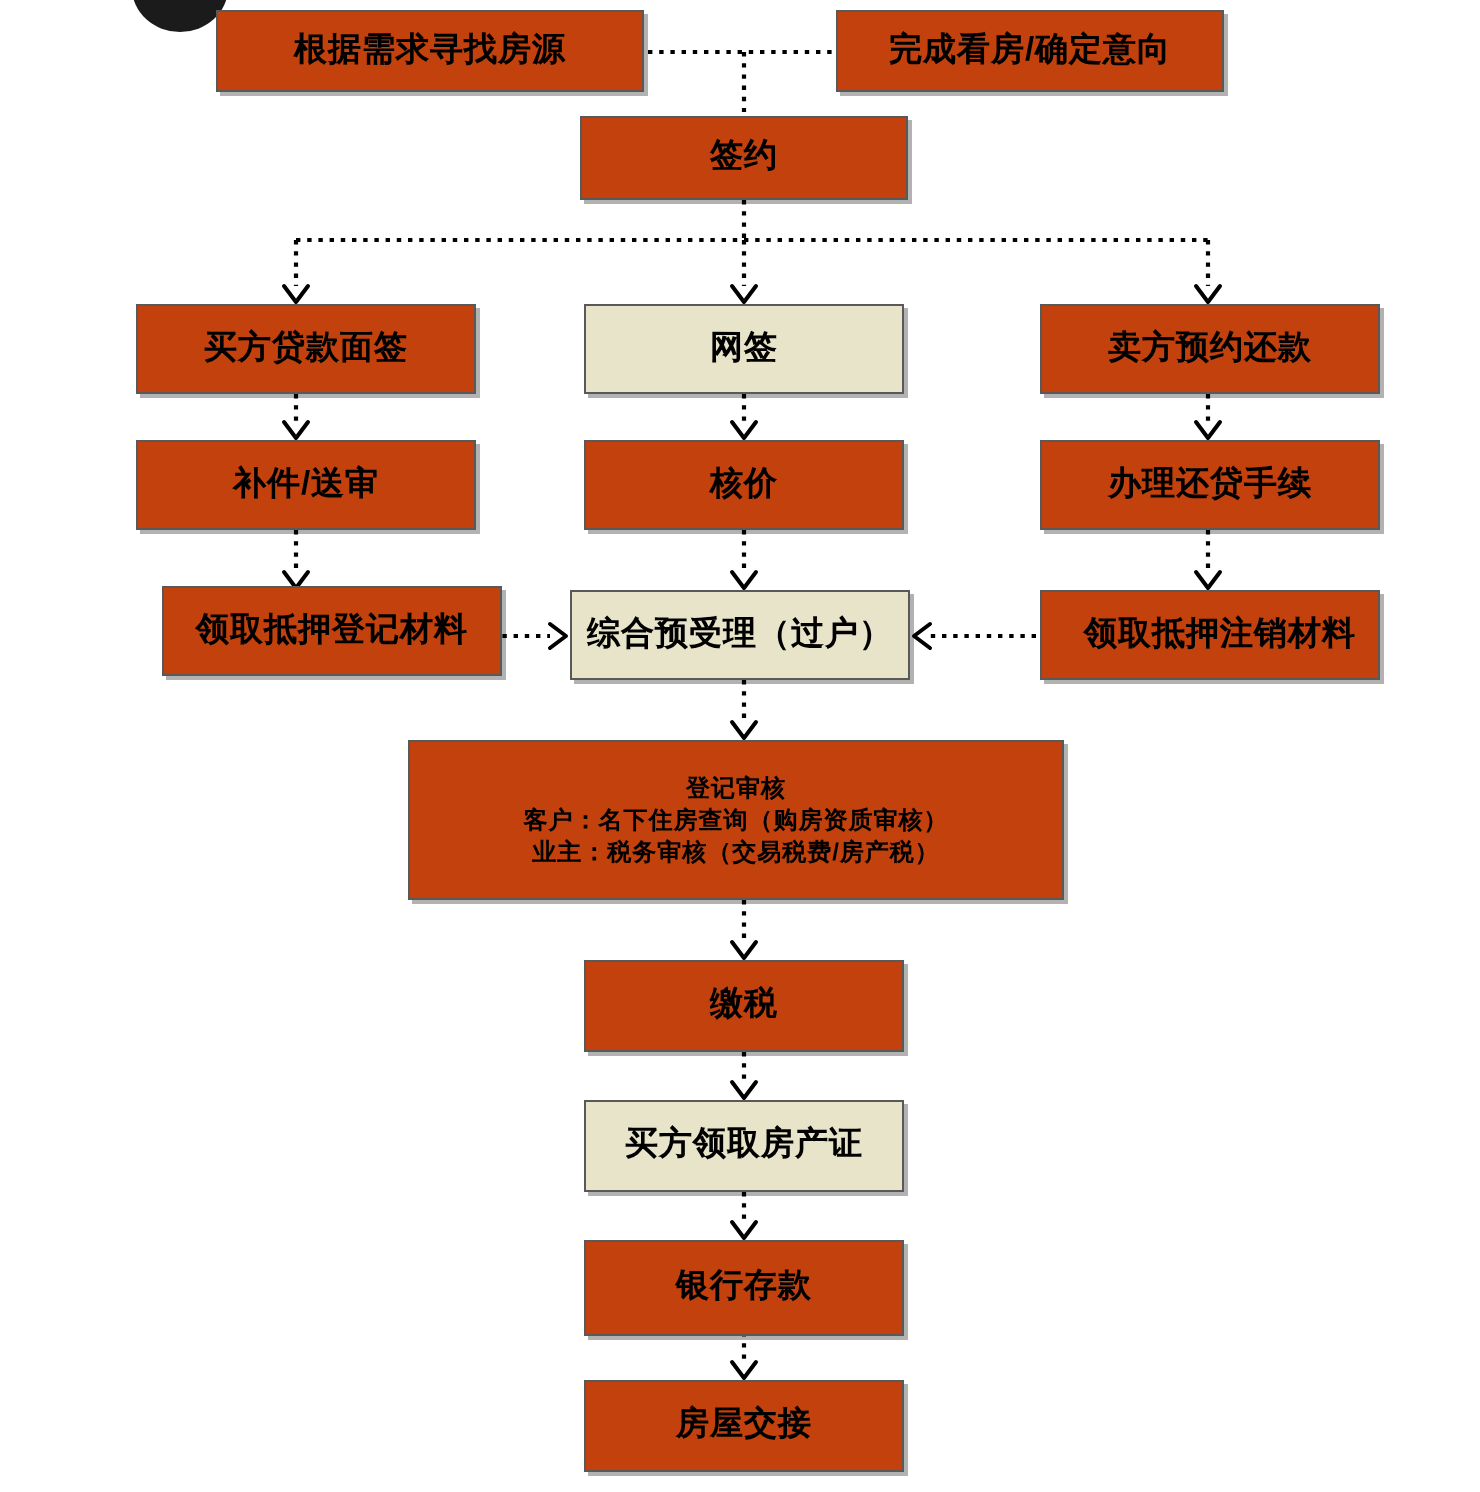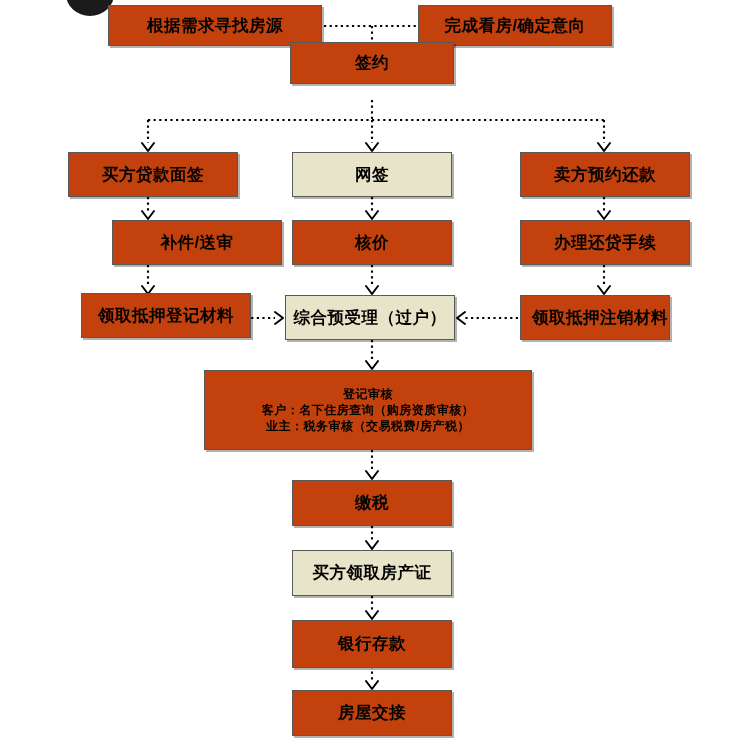--- a/index.html
+++ b/index.html
@@ -140,48 +140,48 @@
       <path d="M366,681 L372,689 L378,681"></path>
     </g>
   </svg>
 
   <div class="node" style="left: 108px; top: 5px; width: 214px; height: 41px;">
       <span>根据需求寻找房源</span>
     </div>
   <div class="node" style="left: 418px; top: 5px; width: 194px; height: 41px;">
       <span>完成看房/确定意向</span>
     </div>
-  <div class="node" style="left: 290px; top: 42px; width: 164px; height: 42px;">
+  <div class="node" style="left: 290px; top: 58px; width: 164px; height: 42px;">
       <span>签约</span>
     </div>
   <div class="node" style="left: 68px; top: 152px; width: 170px; height: 45px;">
       <span>买方贷款面签</span>
     </div>
   <div class="node highlight" style="left: 292px; top: 152px; width: 160px; height: 45px;">
       <span>网签</span>
     </div>
   <div class="node" style="left: 520px; top: 152px; width: 170px; height: 45px;">
       <span>卖方预约还款</span>
     </div>
-  <div class="node" style="left: 68px; top: 220px; width: 170px; height: 45px; margin-left: 44px;">
+  <div class="node" style="left: 68px; top: 220px; width: 170px; height: 45px;">
       <span>补件/送审</span>
     </div>
   <div class="node" style="left: 292px; top: 220px; width: 160px; height: 45px;">
       <span>核价</span>
     </div>
   <div class="node" style="left: 520px; top: 220px; width: 170px; height: 45px;">
       <span>办理还贷手续</span>
     </div>
   <div class="node" style="left: 68px; top: 293px; width: 170px; height: 45px; margin-left: 13px;">
       <span>领取抵押登记材料</span>
     </div>
   <div class="node highlight" style="left: 285px; top: 295px; width: 170px; height: 45px;">
       <span>综合预受理（过户）</span>
     </div>
-  <div class="node" style="left: 520px; top: 295px; width: 150px; height: 45px; padding-left: 10px;">
+  <div class="node" style="left: 520px; top: 295px; width: 170px; height: 45px; padding-left: 10px;">
       <span>领取抵押注销材料</span>
     </div>
   <div class="node" style="left: 292px; top: 480px; width: 160px; height: 46px;">
       <span>缴税</span>
     </div>
   <div class="node highlight" style="left: 292px; top: 550px; width: 160px; height: 46px;">
       <span>买方领取房产证</span>
     </div>
   <div class="node" style="left: 292px; top: 620px; width: 160px; height: 48px;">
       <span>银行存款</span>

